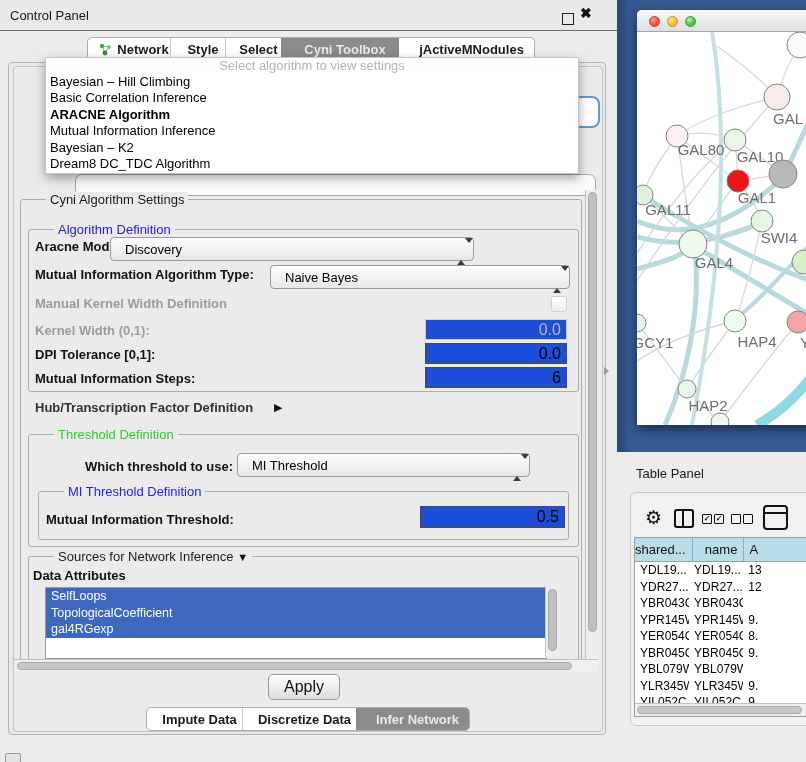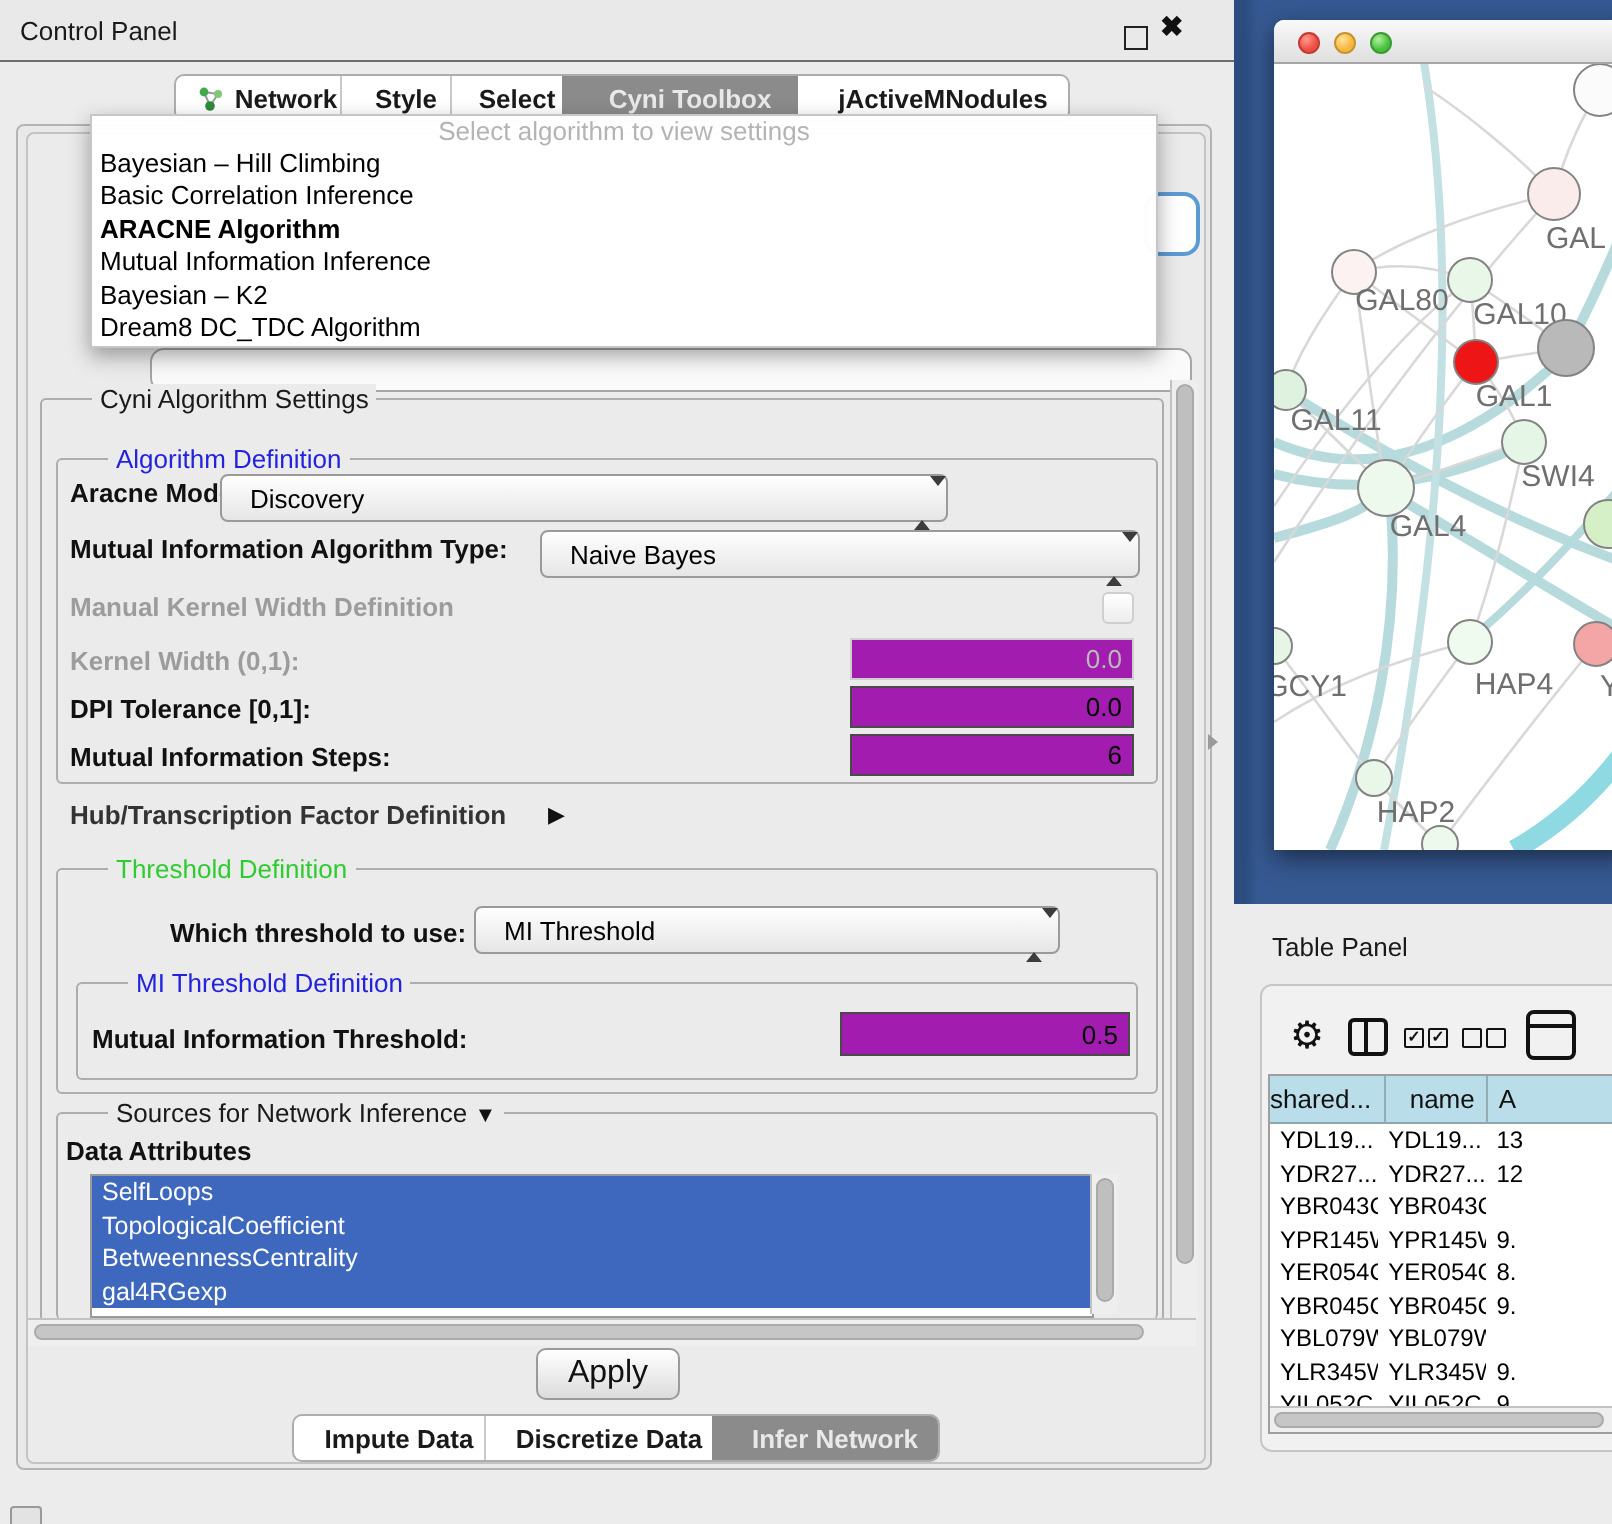--- a/index.html
+++ b/index.html
@@ -42,21 +42,21 @@
 
   .blabel{font-size:13px;font-weight:bold;color:#111;white-space:nowrap;}
   .dlabel{font-size:13px;font-weight:bold;color:#9c9c9c;white-space:nowrap;}
 
   .combo{border:1px solid #9a9a9a;border-radius:4px;background:linear-gradient(#fefefe,#e6e6e6);box-sizing:border-box;}
   .combo .cv{position:absolute;left:14px;top:4px;font-size:13px;color:#000;}
   .arrows{position:absolute;right:8px;top:5px;width:8px;}
   .arr-up{width:0;height:0;border-left:4px solid transparent;border-right:4px solid transparent;border-bottom:5px solid #3c3c3c;margin-bottom:3px;}
   .arr-dn{width:0;height:0;border-left:4px solid transparent;border-right:4px solid transparent;border-top:5px solid #3c3c3c;}
 
-  .tfield{background:#a21caf;border:1px solid #4a4a4a;box-sizing:border-box;font-size:13px;text-align:right;
+  .tfield{background:#1d4ed8;border:1px solid #4a4a4a;box-sizing:border-box;font-size:16px;text-align:right;
           padding-right:5px;color:#000;display:flex;align-items:center;justify-content:flex-end;}
   .tfield.dis{border:1px solid #cfcfcf;color:#b9b9b9;}
 
   .cbx{width:14px;height:14px;border:1px solid #cfcfcf;border-radius:3px;background:linear-gradient(#ffffff,#ededed);}
 
   .expander{font-size:11px;color:#111;}
 
   .attr-list{left:45px;top:587px;width:500px;height:70px;border:1px solid #9a9a9a;background:#fff;overflow:hidden;z-index:5;}
   .attr-item{height:16.5px;line-height:16.5px;background:#3d68bd;color:#fff;font-size:12.5px;padding-left:5px;}
   .vsb{background:#eeeeee;border-left:1px solid #c2c2c2;}
@@ -192,21 +192,20 @@
   <div class="abs grp" style="left:28px;top:556px;width:549px;height:103px;border-bottom:none;">
     <span class="grp-title t-black">
       <span>Sources for Network Inference</span>
       <span class="expander">▼</span>
     </span>
   </div>
   <div class="abs blabel" style="left:33px;top:568px;">Data Attributes</div>
   <div class="abs attr-list">
       <div class="attr-item">SelfLoops</div>
       <div class="attr-item">TopologicalCoefficient</div>
-      <div class="attr-item">BetweennessCentrality</div>
       <div class="attr-item">gal4RGexp</div>
     </div>
   <div class="abs vsb" style="left:545px;top:587px;width:13px;height:70px;z-index:6;">
     <span class="vsb-thumb" style="top:2px;height:62px;"></span>
   </div>
 
   <div class="abs vsb" style="left:585px;top:190px;width:13px;height:469px;">
     <span class="vsb-thumb" style="top:2px;height:440px;"></span>
   </div>
   <div class="abs hsb" style="left:14px;top:659px;width:584px;height:13px;">

